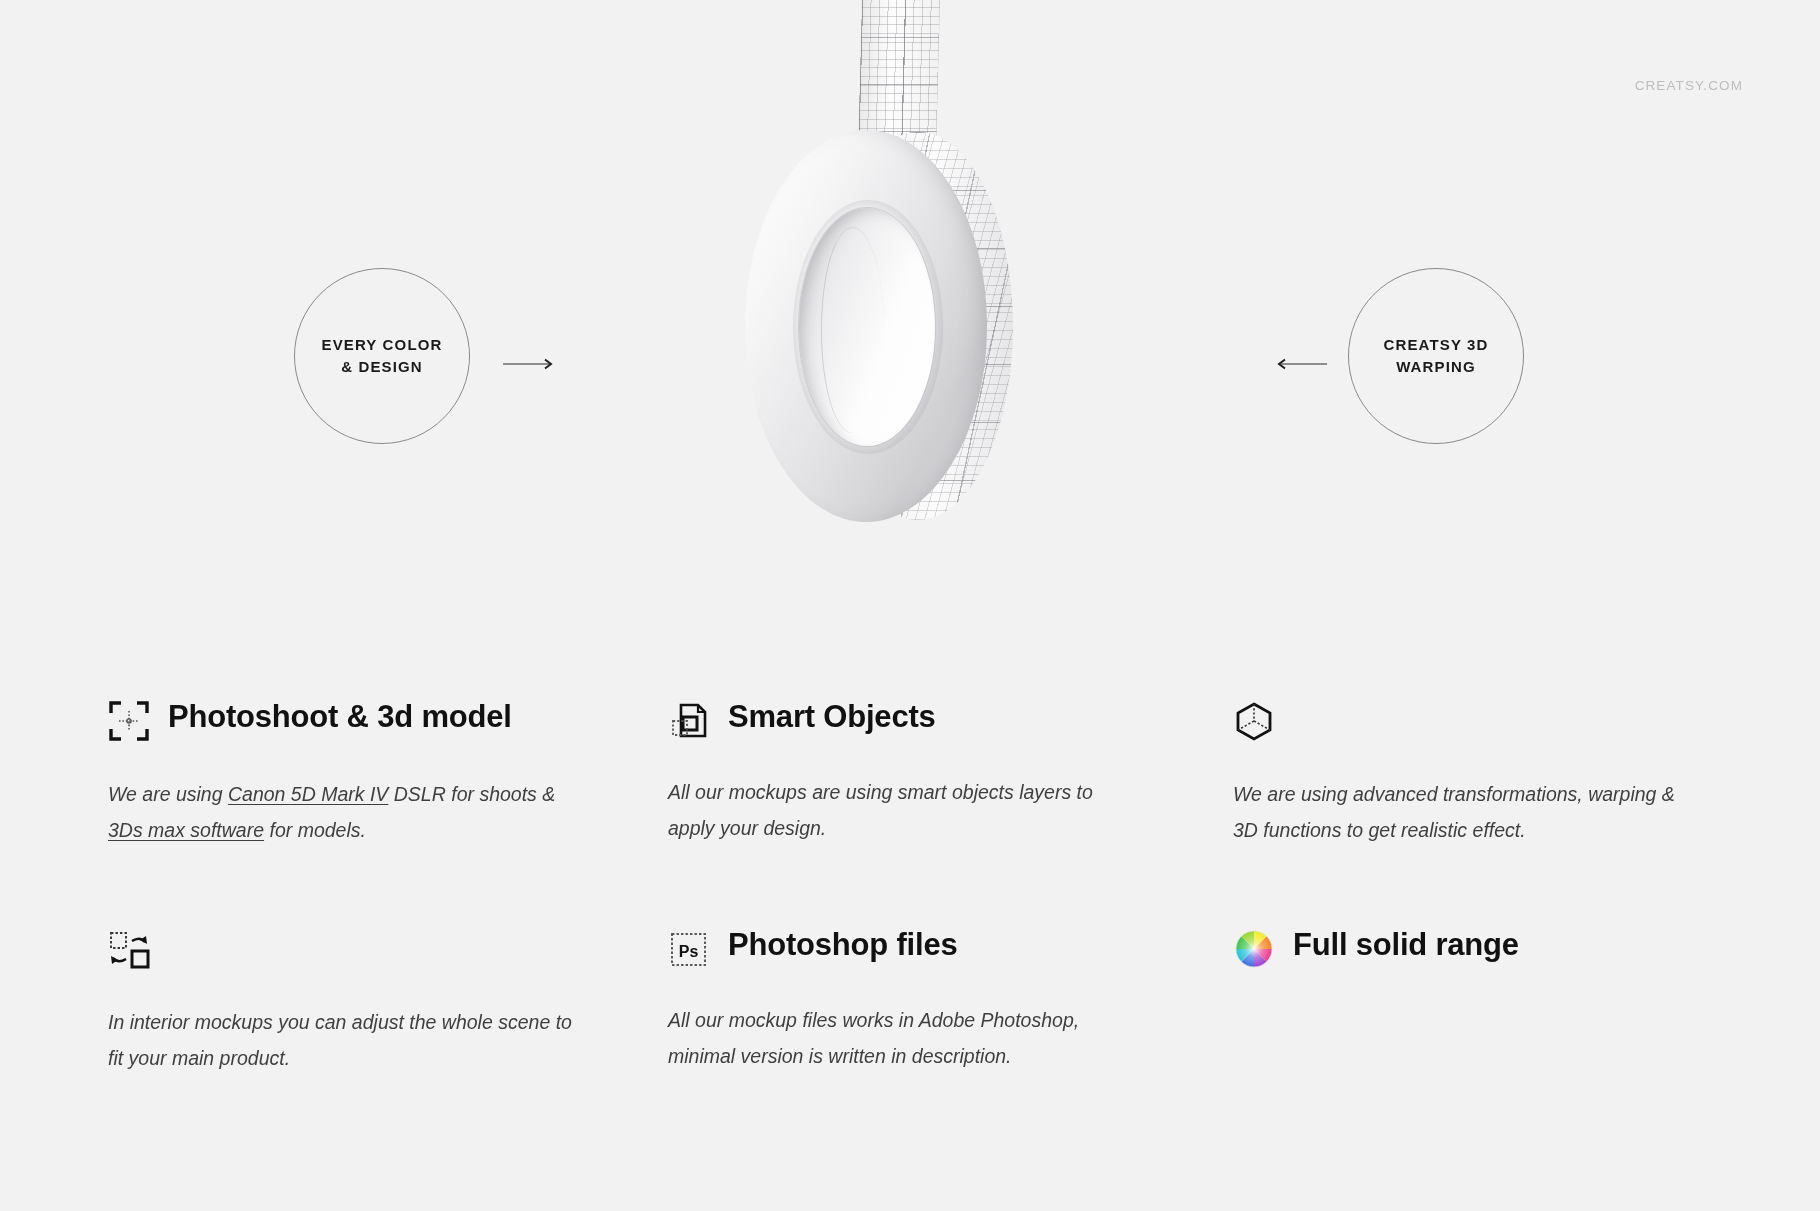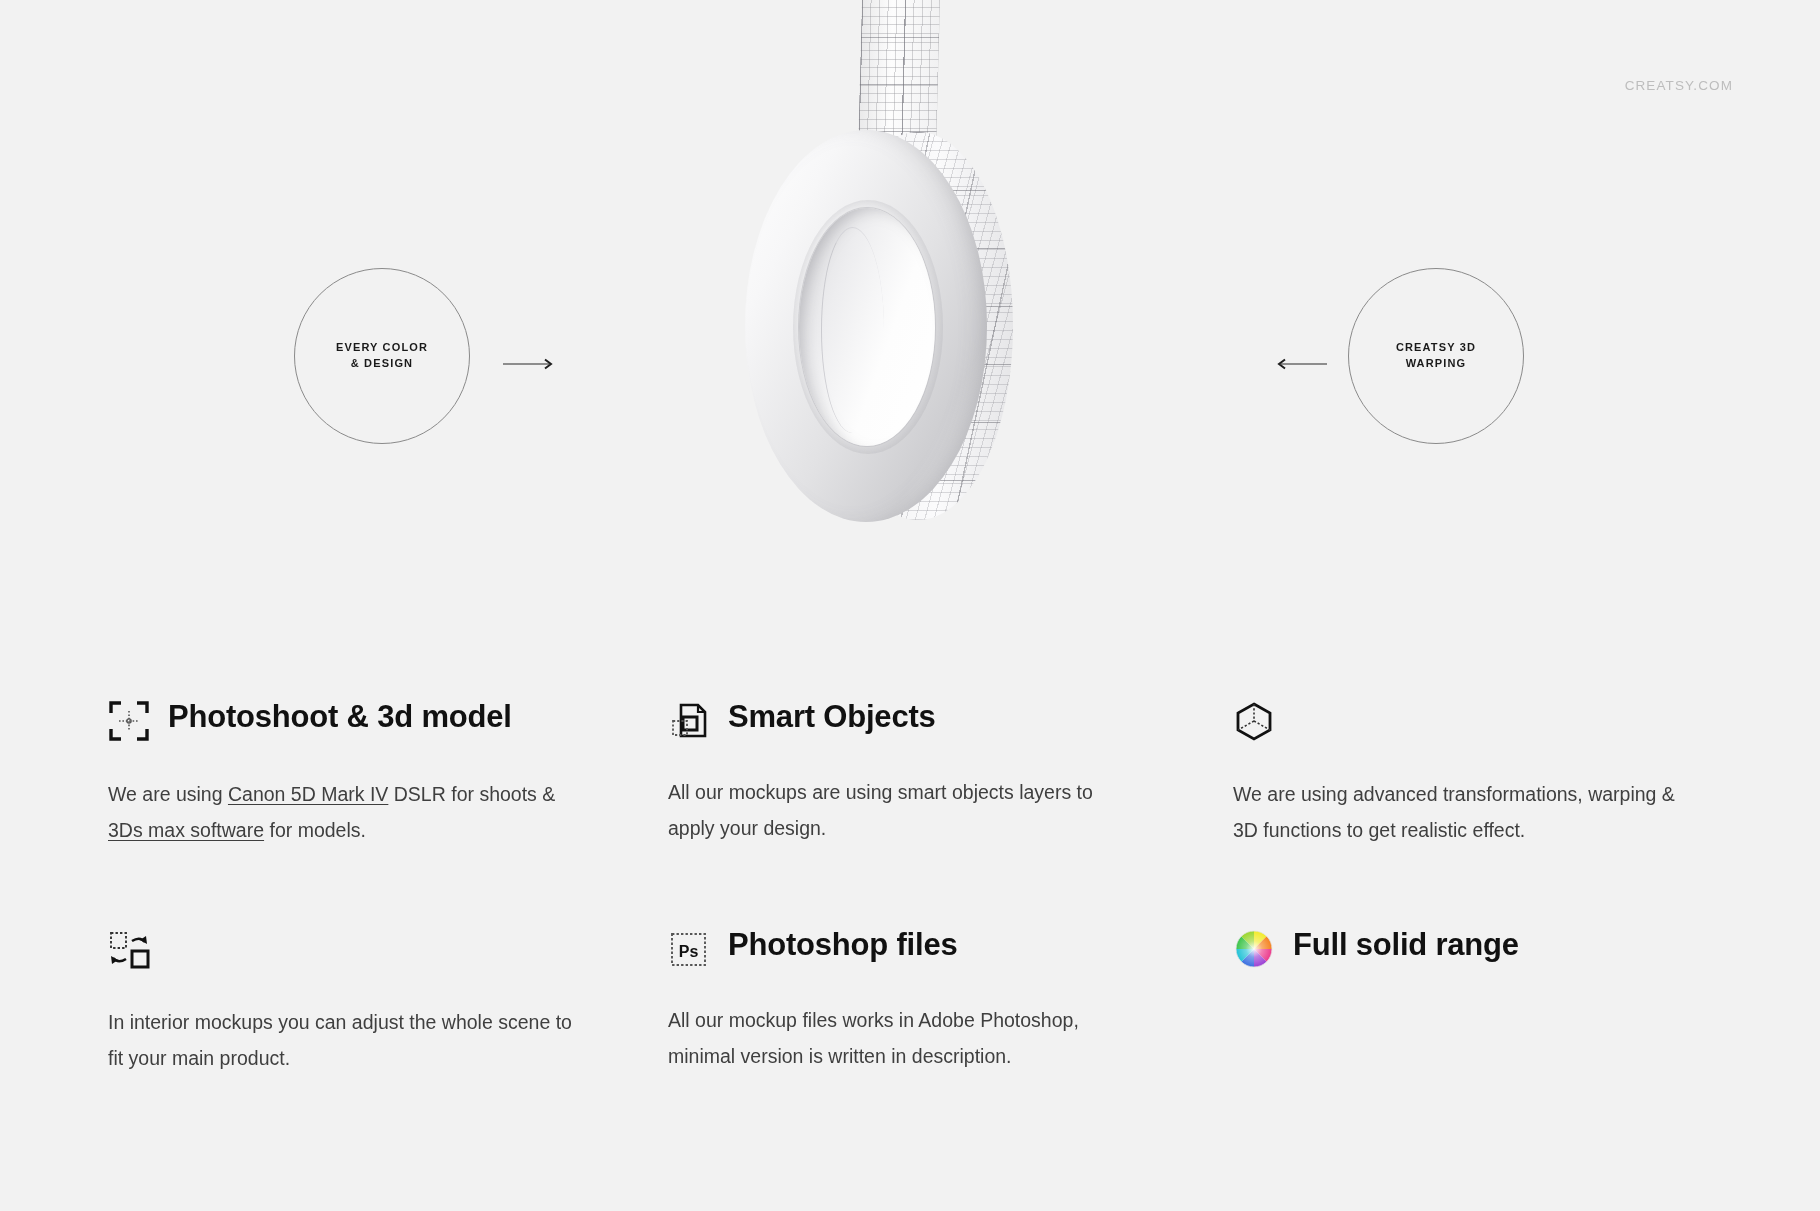--- a/index.html
+++ b/index.html
@@ -13,21 +13,21 @@
     font-family: "Liberation Sans", sans-serif;
     color: #1a1a1a;
     overflow: hidden;
     position: relative;
   }
 
   
   .watermark {
     position: absolute;
     top: 78px;
-    right: 87px;
+    right: 77px;
     font-size: 13.5px;
     letter-spacing: 1.1px;
     color: #bdbdbd;
     font-weight: 400;
     user-select: none;
   }
 
   
   .hero {
     position: absolute;
@@ -44,21 +44,21 @@
     height: 176px;
     border: 1px solid #8a8a8a;
     border-radius: 50%;
     display: flex;
     align-items: center;
     justify-content: center;
     box-sizing: border-box;
   }
   .badge-text {
     text-align: center;
-    font-size: 11px;
+    font-size: 15px;
     font-weight: 700;
     letter-spacing: 1.15px;
     line-height: 1.45;
     color: #1a1a1a;
     white-space: pre-line;
   }
   .badge-left  { left: 294px; top: 268px; }
   .badge-right { left: 1348px; top: 268px; }
 
   
@@ -206,20 +206,21 @@
     margin: 0;
     white-space: nowrap;
   }
   .feature-body {
     font-size: 19.5px;
     line-height: 1.85;
     color: #3f3f3f;
     font-weight: 400;
     margin: 0;
     max-width: 470px;
+    font-style: italic;
   }
   .feature-body .lnk {
     text-decoration: underline;
     text-underline-offset: 3px;
     color: #3f3f3f;
   }
   
   .col2 .feature-head { margin-bottom: 32px; }
 </style>
 </head>

